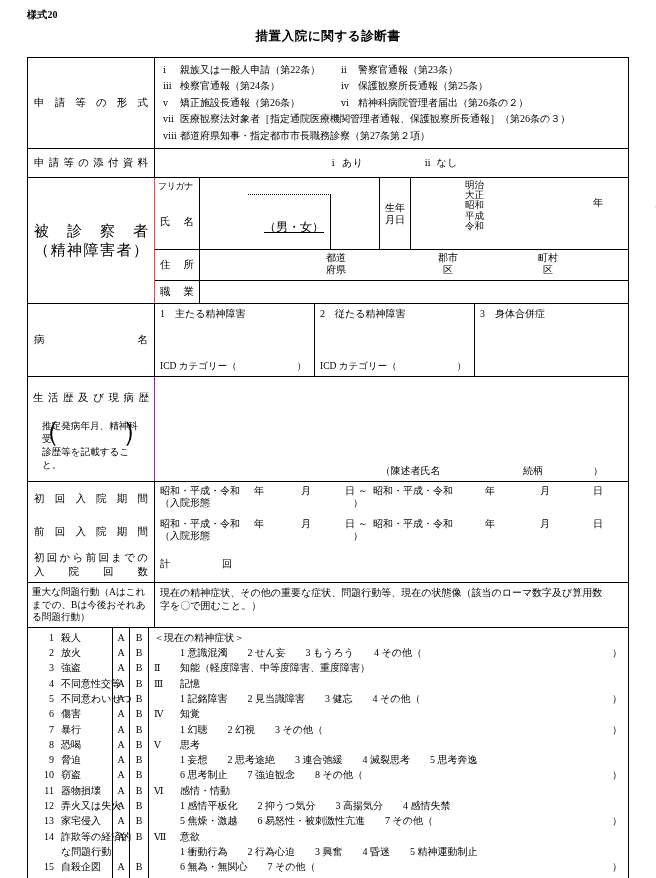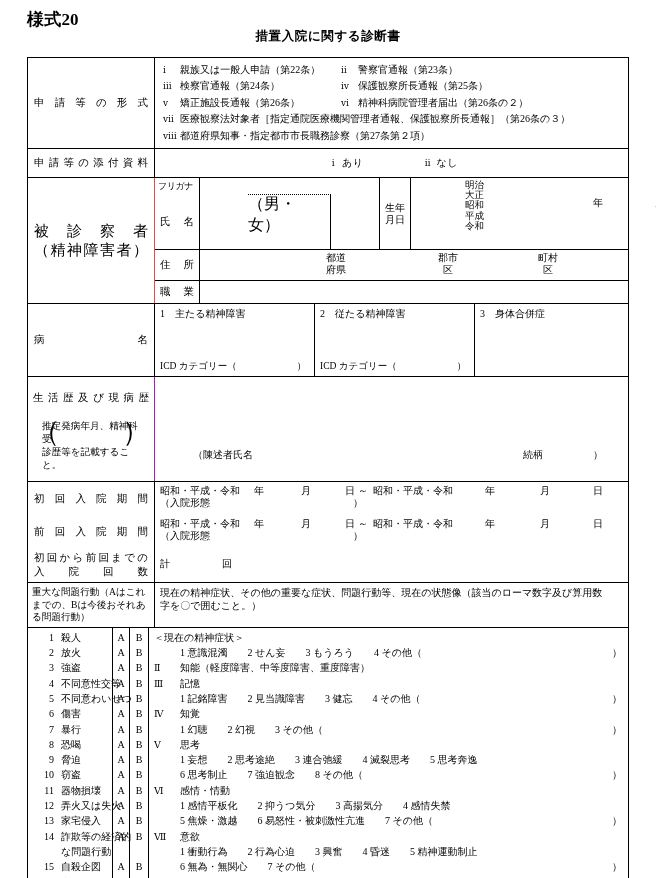--- a/index.html
+++ b/index.html
@@ -22,21 +22,21 @@
     height: 878px;
     box-sizing: border-box;
   }
 
   
   .form-no {
     position: absolute;
     left: 27px;
     top: 8px;
     font-weight: bold;
-    font-size: 17px;
+    font-size: 10px;
     letter-spacing: 0.2px;
   }
   .doc-title {
     position: absolute;
     left: 0;
     right: 0;
     top: 28px;
     text-align: center;
     font-weight: bold;
     font-size: 12.5px;
@@ -124,21 +124,22 @@
   .name-field {
     flex: 1;
     position: relative;
     height: 54px;
     box-sizing: border-box;
     border-right: 1px solid #000;
   }
   .name-sex {
     position: absolute;
     right: 6px; bottom: 13px;
-    font-size: 16px;
+    font-size: 12px;
+    text-decoration: underline;
   }
   .era-col {
     width: 38px; min-width: 38px;
     box-sizing: border-box;
     padding: 2px 0 2px 6px;
     font-size: 9.5px; line-height: 10.2px;
   }
   .dob-rest {
     flex: 1; position: relative;
   }
@@ -188,22 +189,23 @@
   .hist-note .br-l, .hist-note .br-r {
     position: absolute; top: -2px;
     font-size: 28px; line-height: 30px;
   }
   .hist-note .br-l { left: -1px; }
   .hist-note .br-r { right: -1px; }
   .hist-cell {
     flex: 1; position: relative; height: 104px;
   }
   .statement {
-    position: absolute; left: 38px; bottom: 19px;
+    position: absolute; left: 38px; bottom: 3px;
     width: 92%;
+    text-align: center;
   }
   .statement .rel { position: absolute; left: 330px; }
   .statement .cp { position: absolute; left: 400px; }
 
   
   .adm-cell {
     flex: 1; position: relative; padding: 3px 5px;
     font-size: 10px; height: 33px; box-sizing: border-box;
   }
   .adm-cell .l1 { position: absolute; left: 5px; top: 2px; white-space: nowrap;}

